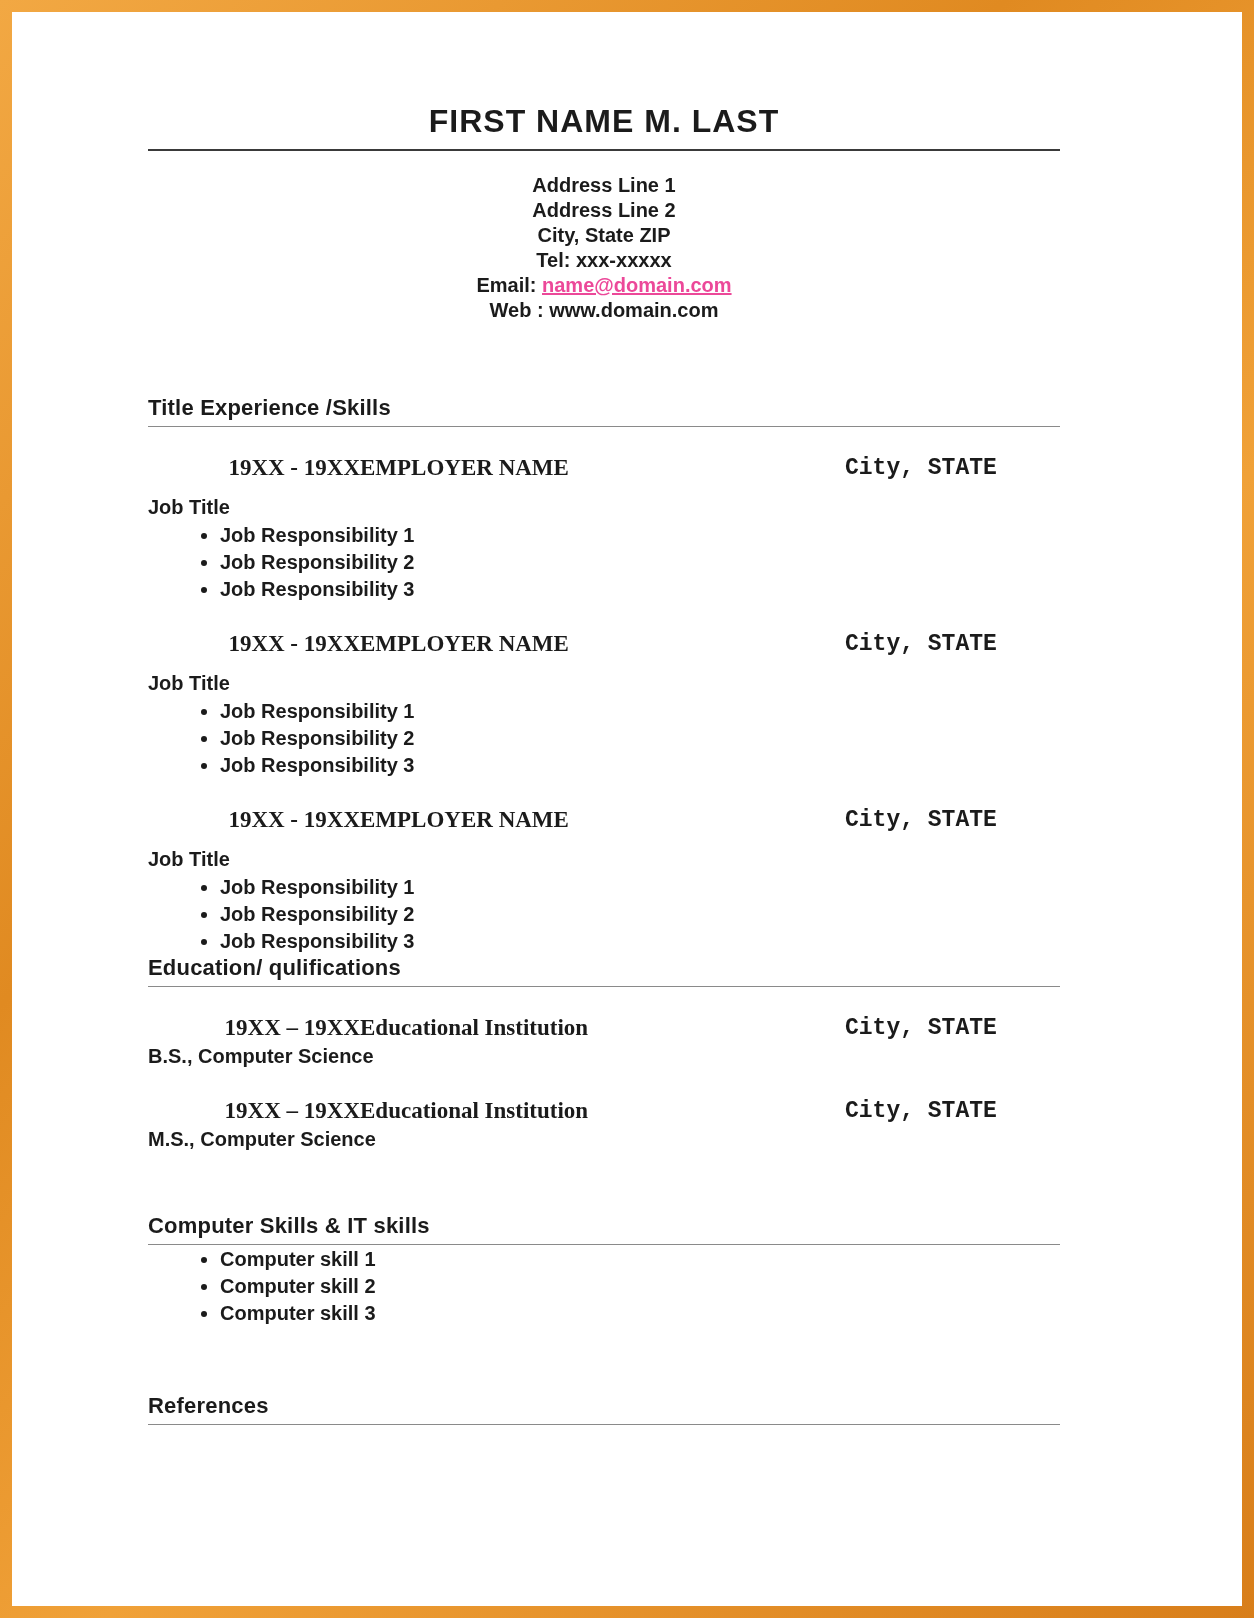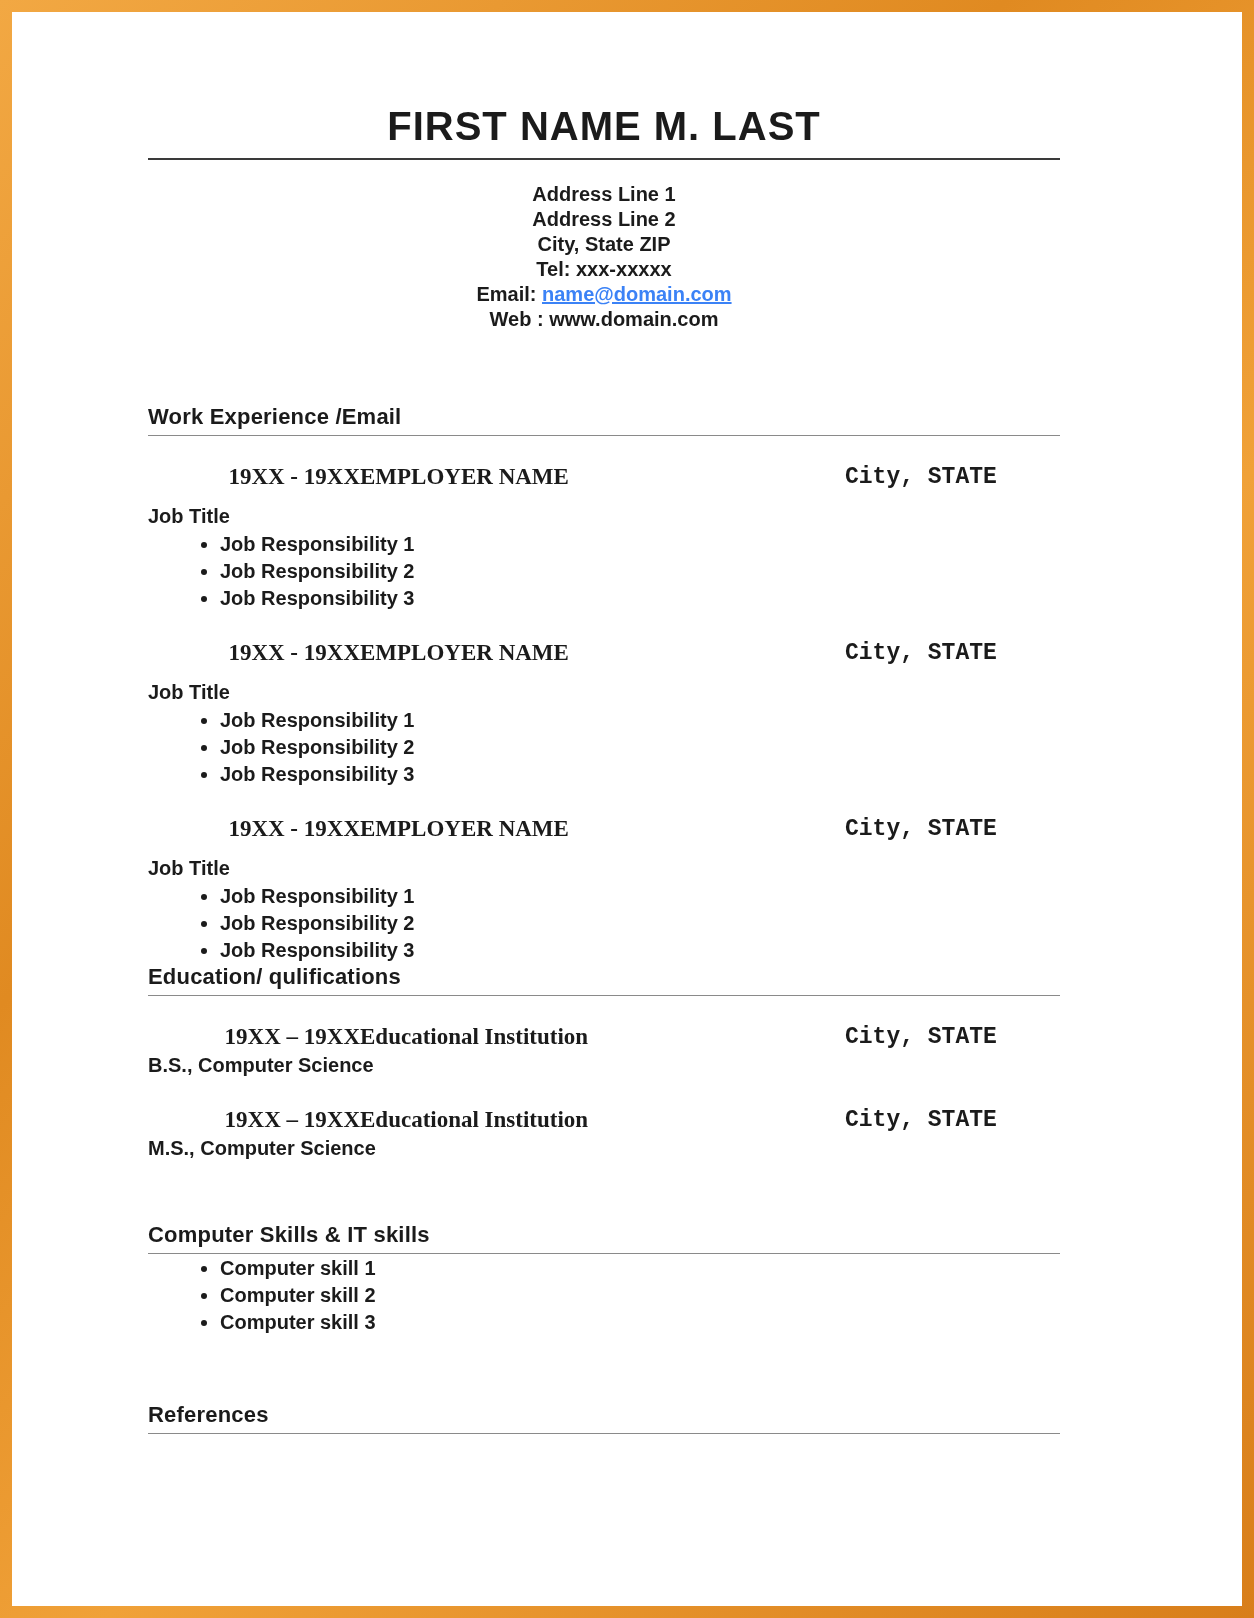--- a/index.html
+++ b/index.html
@@ -23,39 +23,39 @@
     width: 100%;
     height: 100%;
     background: #ffffff;
     padding: 92px 182px 40px 136px;
     overflow: hidden;
   }
   
   h1.resume-name {
     margin: 0;
     text-align: center;
-    font-size: 40px;
+    font-size: 32px;
     font-weight: bold;
     letter-spacing: 1px;
     line-height: 1.12;
   }
   .title-rule {
     border: none;
     border-top: 2px solid #3a3a3a;
     margin: 9px 0 0 0;
   }
   .contact-block {
     margin-top: 22px;
     text-align: center;
     font-size: 20px;
     font-weight: bold;
     line-height: 25px;
   }
   .contact-block a.email-link {
-    color: #3b82f6;
+    color: #ec4899;
     text-decoration: underline;
     font-weight: bold;
   }
   
   .section-heading {
     margin: 0;
     font-size: 22px;
     font-weight: bold;
     letter-spacing: 0.2px;
   }
@@ -115,21 +115,21 @@
         <div>Address Line 1</div>
         <div>Address Line 2</div>
         <div>City, State ZIP</div>
         <div>Tel: xxx-xxxxx</div>
         <div><span>Email: </span><a href="#" class="email-link">name@domain.com</a></div>
         <div>Web : www.domain.com</div>
       </div>
     </header>
 
     <section class="section-work">
-      <h2 class="section-heading">Work Experience /Email</h2>
+      <h2 class="section-heading">Title Experience /Skills</h2>
       <hr class="section-rule">
 
       <div class="entry">
         <div class="entry-row">
           <span class="col-dates">19XX - 19XX</span>
           <span class="col-employer">EMPLOYER NAME</span>
           <span class="col-location">City, STATE</span>
         </div>
         <div class="job-title">Job Title</div>
         <ul class="bullet-list">

